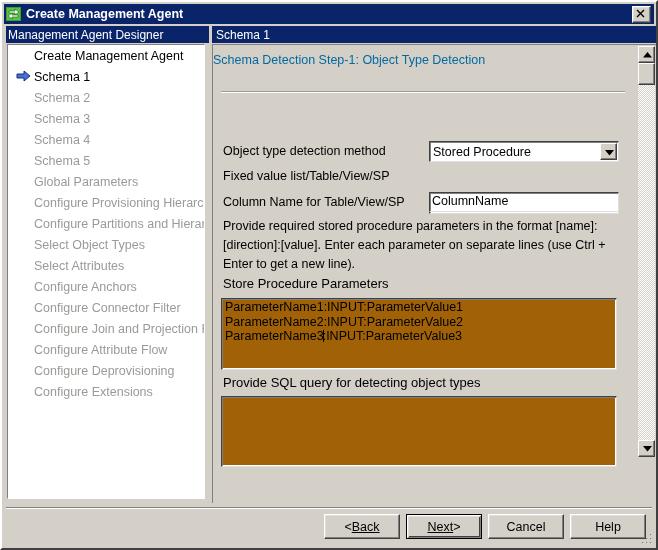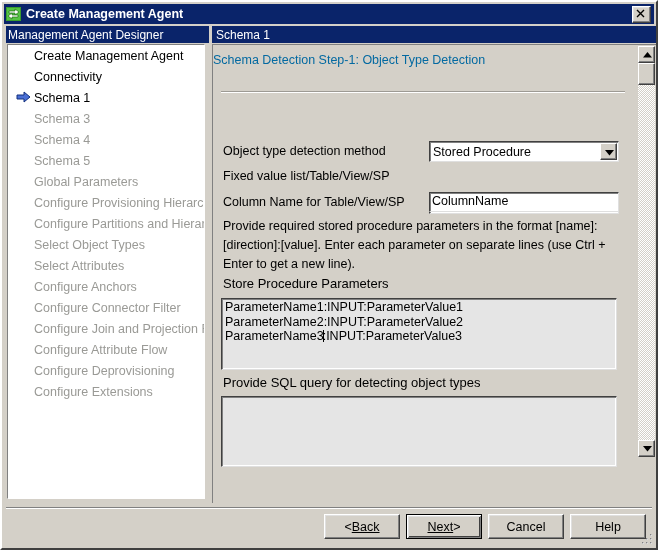--- a/index.html
+++ b/index.html
@@ -238,21 +238,21 @@
     line-height: 19px;
   }
   .section-label {
     position: absolute;
     font-size: 13px;
     color: #000000;
     white-space: nowrap;
   }
   .textarea {
     position: absolute;
-    background: #e5e5e5;
+    background: #a16207;
     border-top: 1px solid #404040;
     border-left: 1px solid #404040;
     border-right: 1px solid #dfdfdf;
     border-bottom: 1px solid #dfdfdf;
     box-shadow: inset 1px 1px 0 #808080, inset -1px -1px 0 #ffffff;
     box-sizing: border-box;
     font-size: 12.5px;
     color: #000000;
     padding: 1px 0 0 3px;
     overflow: hidden;
@@ -396,34 +396,34 @@
 
   <div id="leftpane">
     <div id="left-header">Management Agent Designer</div>
     <div id="left-list">
 
       <div class="nav-item done">
         <span class="nav-arrow blank"></span>
         <span class="nav-label">Create Management Agent</span>
       </div>
 
-      <div class="nav-item done">
-        <span class="nav-arrow blank"></span>
-        <span class="nav-label">Connectivity</span>
-      </div>
 
       <div class="nav-item current">
         <span class="nav-arrow">
           <svg width="16" height="12" viewBox="0 0 16 12">
             <path d="M1 4 h7 v-3 l6 5 -6 5 v-3 h-7 z" fill="#4a6fd4" stroke="#12307e" stroke-width="1"></path>
           </svg>
         </span>
         <span class="nav-label">Schema 1</span>
       </div>
 
+      <div class="nav-item disabled">
+        <span class="nav-arrow blank"></span>
+        <span class="nav-label">Schema 2</span>
+      </div>
 
       <div class="nav-item disabled">
         <span class="nav-arrow blank"></span>
         <span class="nav-label">Schema 3</span>
       </div>
 
       <div class="nav-item disabled">
         <span class="nav-arrow blank"></span>
         <span class="nav-label">Schema 4</span>
       </div>

